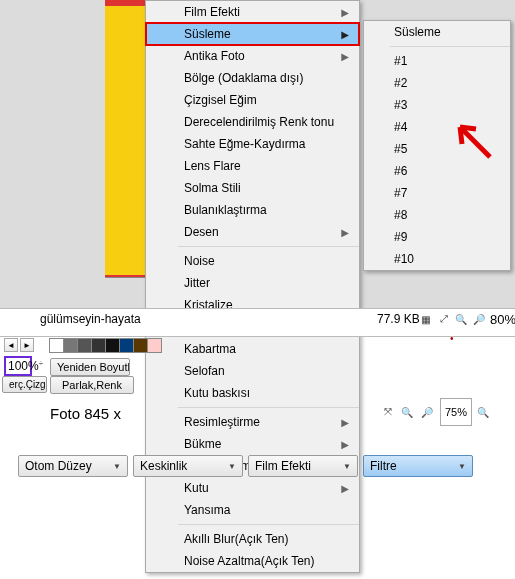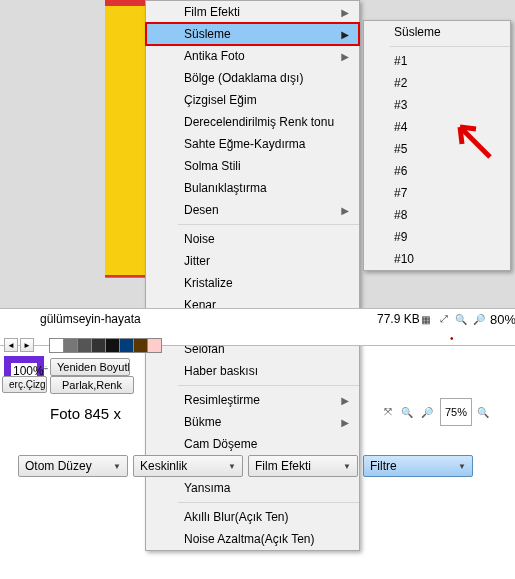--- a/index.html
+++ b/index.html
@@ -16,31 +16,31 @@
   .menu-item.highlighted { background:#90c8f6; outline:2px solid #e00000; outline-offset:-1px; }
   .menu-item.highlighted .arrow { color:#222; }
 
   .sub-menu { position:absolute; left:363px; top:20px; width:148px; background:#f0f0f0; border:1px solid #aaa; box-shadow:2px 2px 4px rgba(0,0,0,0.3); }
   .sub-header { height:22px; padding:0 10px 0 30px; display:flex; align-items:center; }
   .sub-sep { height:1px; background:#d5d5d5; margin:3px 0 3px 26px; }
   .sub-item { height:22px; padding:0 10px 0 30px; display:flex; align-items:center; cursor:default; }
 
   .red-arrow { position:absolute; left:450px; top:112px; pointer-events:none; }
 
-  .filename-bar { position:absolute; left:0; top:308px; width:515px; height:38px; border-top:1px solid #bbb; border-bottom:1px solid #bbb; background:#fff; font-size:11px;padding-left:40px; }
+  .filename-bar { position:absolute; left:0; top:308px; width:515px; height:29px; border-top:1px solid #bbb; border-bottom:1px solid #bbb; background:#fff; font-size:11px;padding-left:40px; }
   .filename-cell { position:absolute; left:40px; top:3px; }
   .size-cell { position:absolute; left:377px; top:3px; }
   .filename-bar .icons { position:absolute; left:418px; top:2px; display:flex; gap:2px; align-items:center; }
   .tiny-icon { width:16px; height:16px; display:inline-flex; align-items:center; justify-content:center; font-size:10px; color:#333; }
   .zoom-val { font-size:13px; }
 
   .tool-row { position:absolute; left:0; top:336px; width:360px; height:60px; }
   .tool-row .swatches { position:absolute; left:50px; top:2px; display:flex; gap:0; }
   .sw { width:15px; height:15px; border:1px solid #888; margin-left:-1px; }
-  .tool-row .knob { position:absolute; left:4px; top:20px; width:40px; background:#fff; border:7px solid #6d28d9; padding:1px 2px; font-size:10px; display:flex; justify-content:space-between; }
+  .tool-row .knob { position:absolute; left:4px; top:20px; width:28px; background:#fff; border:2px solid #6d28d9; padding:1px 2px; font-size:10px; display:flex; justify-content:space-between; }
   .tiny-arrows { position:absolute; left:4px; top:2px; display:flex; gap:2px; }
   .tiny-btn { width:14px; height:14px; border:1px solid #aaa; background:linear-gradient(#fff,#e8e8e8); font-size:8px; display:flex; align-items:center; justify-content:center; }
   .mid-btn { position:absolute; background:linear-gradient(#f8f8f8,#e4e4e4); border:1px solid #9a9a9a; border-radius:2px; font-size:11px; padding:2px 6px; text-align:center; white-space:nowrap; overflow:hidden; }
   .b1 { left:50px; top:22px; width:80px; } .b2 { left:50px; top:40px; width:84px; }
   .b3 { left:2px; top:40px; width:45px; font-size:10px; }
 
   .dim-label { position:absolute; left:50px; top:405px; font-size:15px; }
 
   .status-right { position:absolute; left:380px; top:398px; display:flex; gap:4px; align-items:center; }
   .status-right2 { position:absolute; left:450px; top:333px; font-size:10px; color:#a00; }
@@ -77,20 +77,23 @@
     <div class="menu-item">
       <span>Çizgisel Eğim</span>
     </div>
     <div class="menu-item">
       <span>Derecelendirilmiş Renk tonu</span>
     </div>
     <div class="menu-item">
       <span>Sahte Eğme-Kaydırma</span>
     </div>
     <div class="menu-item">
+      <span>Lens Flare</span>
+    </div>
+    <div class="menu-item">
       <span>Solma Stili</span>
     </div>
     <div class="menu-item">
       <span>Bulanıklaştırma</span>
     </div>
     <div class="menu-item">
       <span>Desen</span>
       <span class="arrow">▶</span>
     </div>
     <div class="menu-sep"></div>
@@ -106,21 +109,21 @@
     <div class="menu-item">
       <span>Kenar</span>
     </div>
     <div class="menu-item">
       <span>Kabartma</span>
     </div>
     <div class="menu-item">
       <span>Selofan</span>
     </div>
     <div class="menu-item">
-      <span>Haber baskısı</span>
+      <span>Kutu baskısı</span>
     </div>
     <div class="menu-sep"></div>
     <div class="menu-item">
       <span>Resimleştirme</span>
       <span class="arrow">▶</span>
     </div>
     <div class="menu-item">
       <span>Bükme</span>
       <span class="arrow">▶</span>
     </div>

